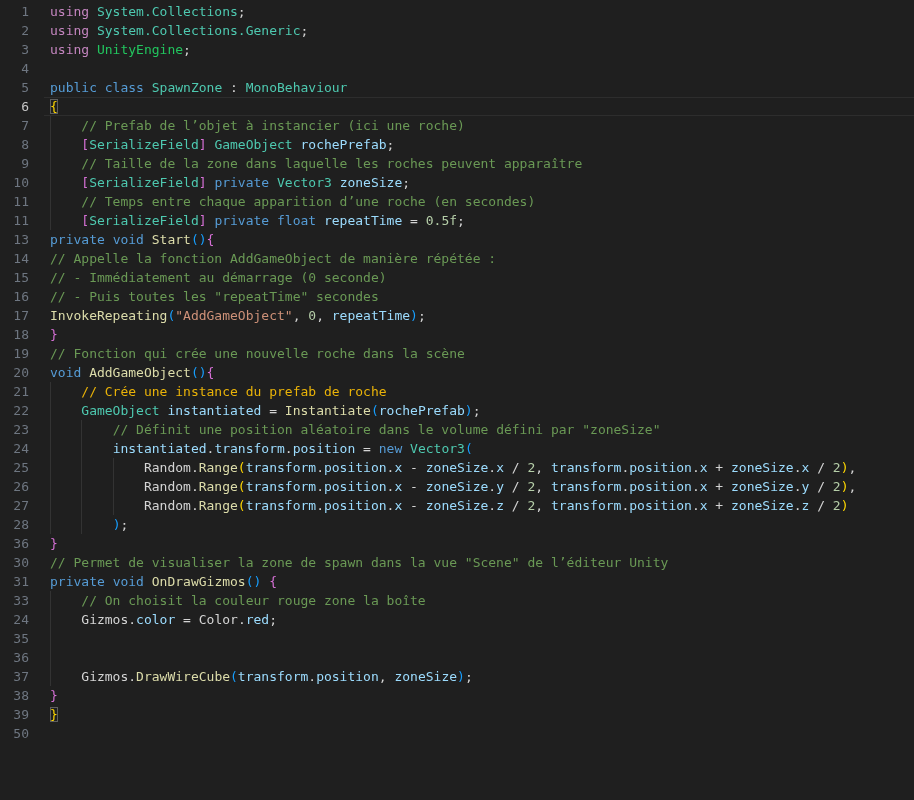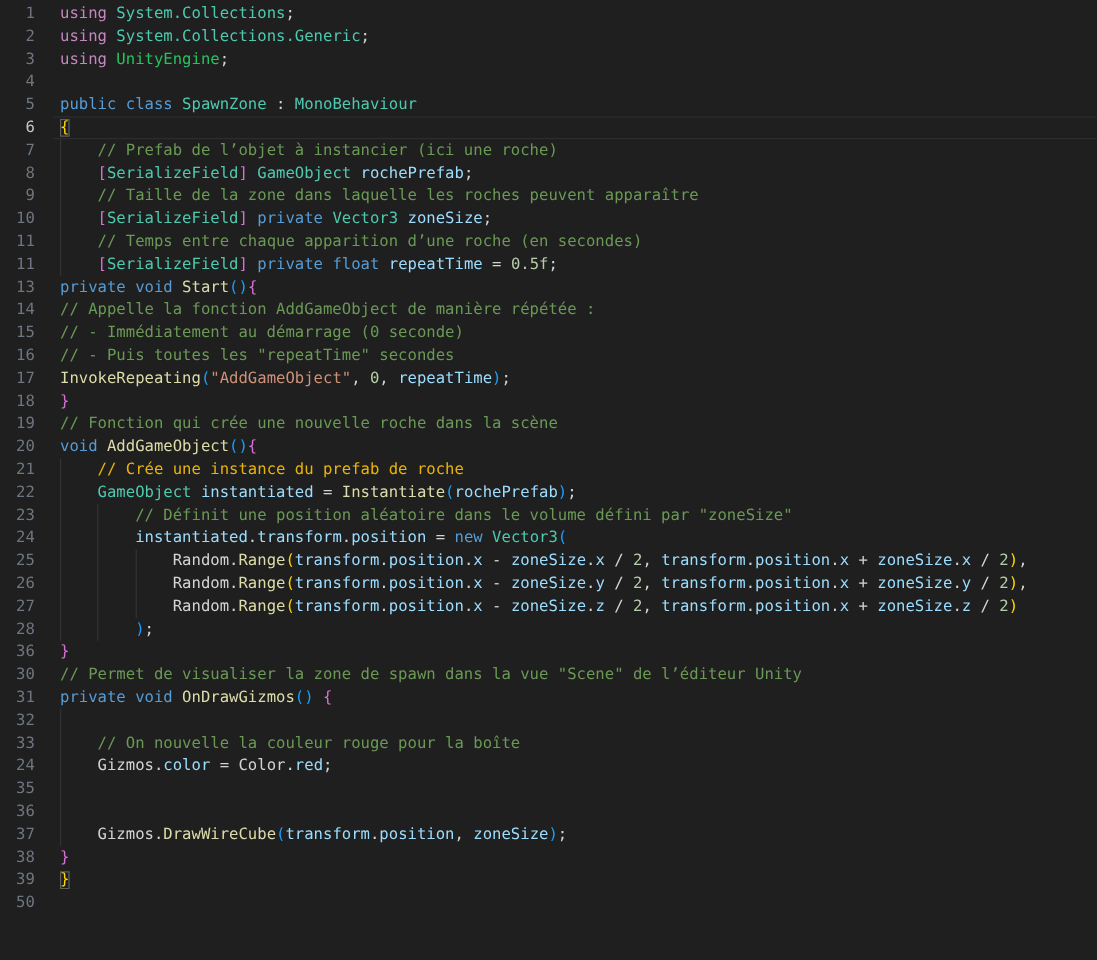--- a/index.html
+++ b/index.html
@@ -153,26 +153,22 @@
       </div>
       <div class="line">
         <div class="ln">30</div>
         <div class="code"><span class="tok" style="color: rgb(106, 153, 85);">// Permet de visualiser la zone de spawn dans la vue "Scene" de l’éditeur Unity</span></div>
       </div>
       <div class="line">
         <div class="ln">31</div>
         <div class="code"><span class="tok" style="color: rgb(86, 156, 214);">private</span><span class="tok" style="color: rgb(212, 212, 212);"> </span><span class="tok" style="color: rgb(86, 156, 214);">void</span><span class="tok" style="color: rgb(212, 212, 212);"> </span><span class="tok" style="color: rgb(220, 220, 170);">OnDrawGizmos</span><span class="tok" style="color: rgb(23, 159, 255);">()</span><span class="tok" style="color: rgb(212, 212, 212);"> </span><span class="tok" style="color: rgb(214, 112, 214);">{</span></div>
       </div>
       <div class="line">
-        <div class="ln">32</div>
-        <div class="code"><span class="guide" style="left: 0ch;"></span></div>
-      </div>
-      <div class="line">
         <div class="ln">33</div>
-        <div class="code"><span class="guide" style="left: 0ch;"></span><span class="tok" style="color: rgb(212, 212, 212);">    </span><span class="tok" style="color: rgb(106, 153, 85);">// On nouvelle la couleur rouge pour la boîte</span></div>
+        <div class="code"><span class="guide" style="left: 0ch;"></span><span class="tok" style="color: rgb(212, 212, 212);">    </span><span class="tok" style="color: rgb(106, 153, 85);">// On choisit la couleur rouge zone la boîte</span></div>
       </div>
       <div class="line">
         <div class="ln">24</div>
         <div class="code"><span class="guide" style="left: 0ch;"></span><span class="tok" style="color: rgb(212, 212, 212);">    </span><span class="tok" style="color: rgb(212, 212, 212);">Gizmos</span><span class="tok" style="color: rgb(212, 212, 212);">.</span><span class="tok" style="color: rgb(156, 220, 254);">color</span><span class="tok" style="color: rgb(212, 212, 212);"> = </span><span class="tok" style="color: rgb(212, 212, 212);">Color</span><span class="tok" style="color: rgb(212, 212, 212);">.</span><span class="tok" style="color: rgb(156, 220, 254);">red</span><span class="tok" style="color: rgb(212, 212, 212);">;</span></div>
       </div>
       <div class="line">
         <div class="ln">35</div>
         <div class="code"><span class="guide" style="left: 0ch;"></span></div>
       </div>
       <div class="line">

